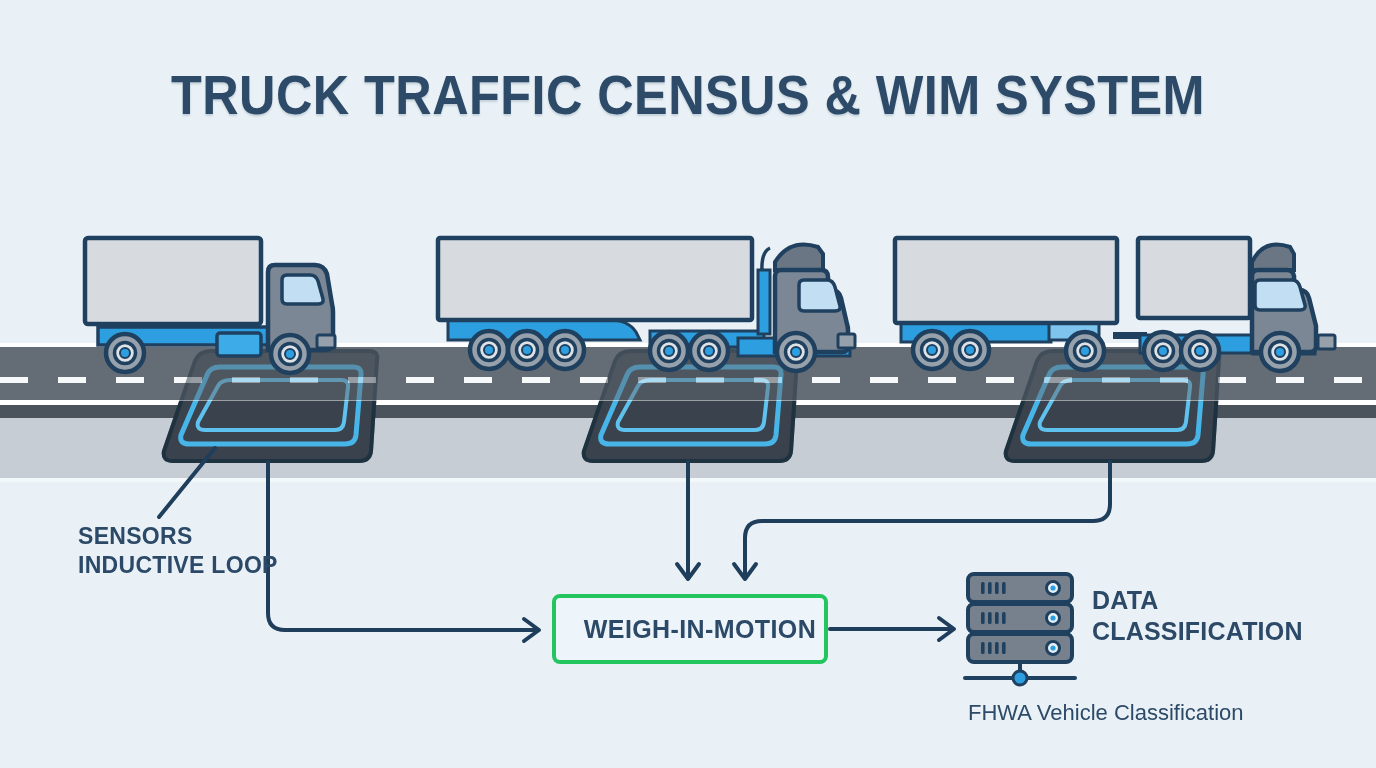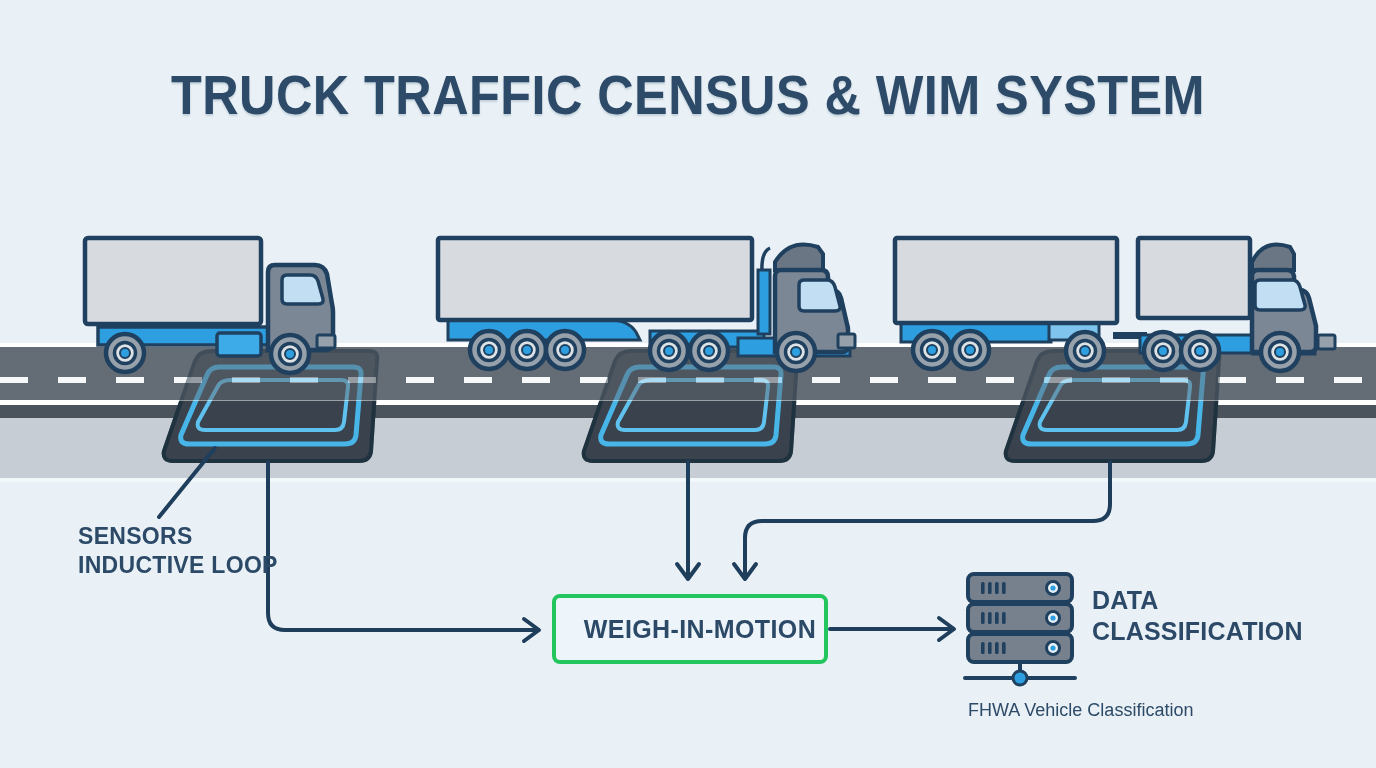--- a/index.html
+++ b/index.html
@@ -29,21 +29,21 @@
   
   .loop-label { position:absolute; left:78px; top:522px; z-index:5; color:#2c4a68;
                 font-size:23px; font-weight:600; line-height:29px; letter-spacing:.3px; }
   .wim-box { position:absolute; left:552px; top:594px; width:276px; height:70px; z-index:5;
              background:#eef5fa; border:4px solid #22c55e; border-radius:8px;
              display:flex; align-items:center; justify-content:center;padding-left:20px; }
   .wim-box span { font-size:25px; font-weight:700; color:#2c4a68; letter-spacing:.4px; }
   .server-icon { position:absolute; left:960px; top:566px; width:120px; height:122px; z-index:5; }
   .vcd-label { position:absolute; left:1092px; top:585px; z-index:5; color:#2c4a68;
                font-size:25px; font-weight:700; line-height:31px; letter-spacing:.2px; }
-  .fhwa { position:absolute; left:968px; top:700px; z-index:5; color:#2c4a68; font-size:18px; font-weight:400; }
+  .fhwa { position:absolute; left:968px; top:700px; z-index:5; color:#2c4a68; font-size:22px; font-weight:400; }
 </style>
 </head>
 <body>
 
 <div class="canvas">
 
   <svg width="0" height="0" style="position:absolute" aria-hidden="true">
     <defs>
       <clipPath id="sensorLower">
           <rect x="-20" y="52" width="300" height="90"></rect>

